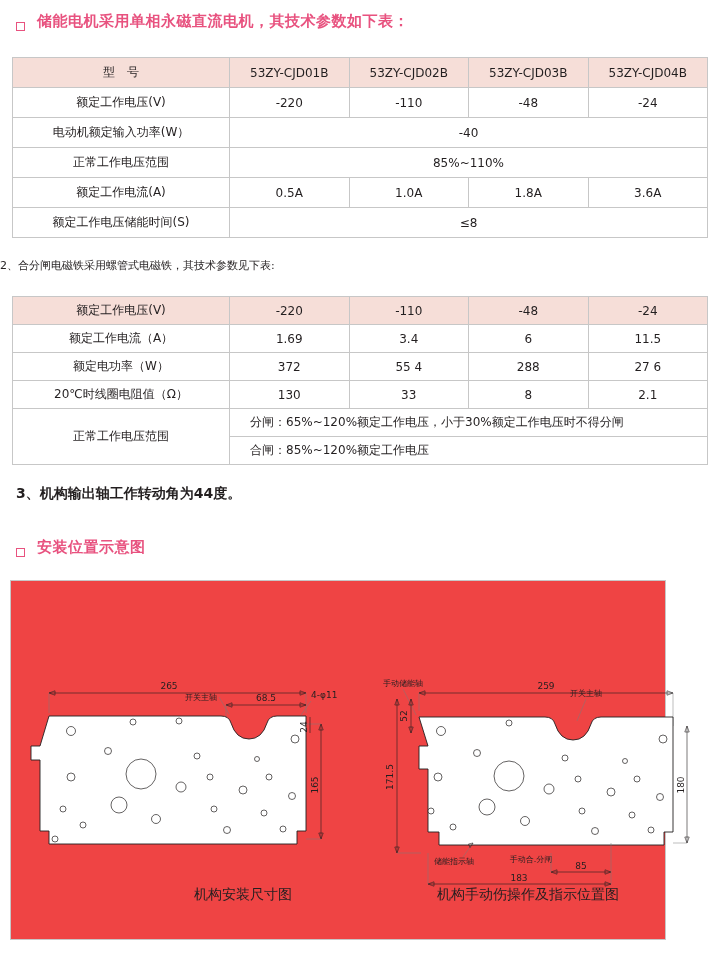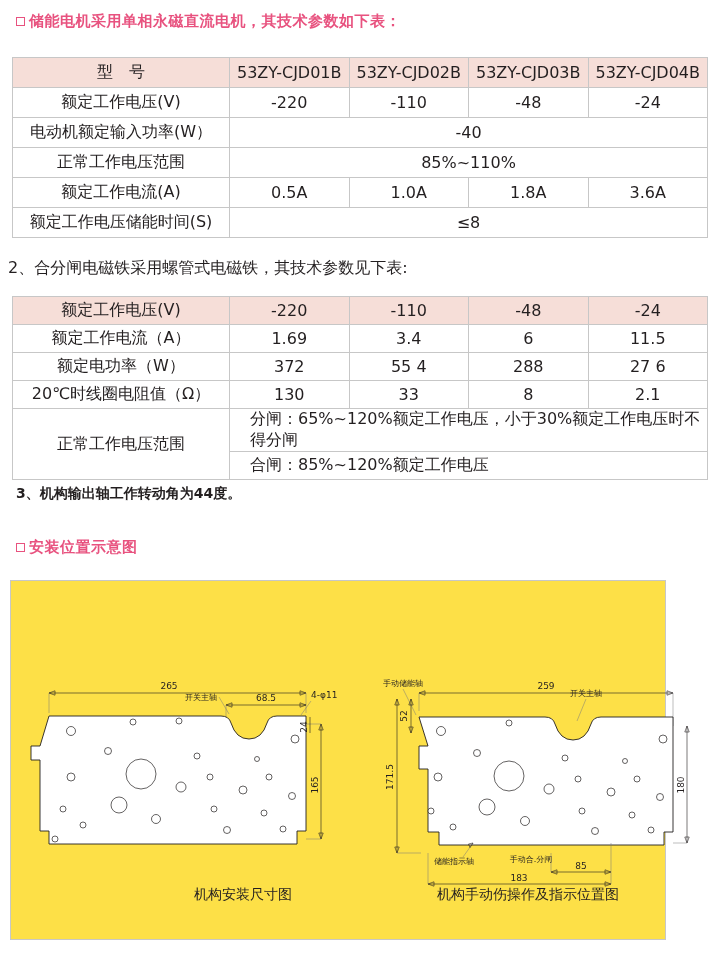--- a/index.html
+++ b/index.html
@@ -23,67 +23,67 @@
     padding: 0;
   }
 
   
   .heading {
     color: #e8527f;
     font-size: 15px;
     font-weight: bold;
     letter-spacing: 0.5px;
     display: flex;
-    align-items: center;
-    gap: 4px;
+    align-items: flex-end;
+    gap: 12px;
   }
   .heading .sq {
     display: inline-block;
     width: 9px;
     height: 9px;
     border: 1.4px solid #e8527f;
     box-sizing: border-box;
   }
   .h1-wrap { position: absolute; left: 16px; top: 12px; }
-  .h2-wrap { position: absolute; left: 8px; top: 258px; font-size: 16px; color: #231f20; font-weight: normal; }
+  .h2-wrap { position: absolute; left: 0; top: 258px; font-size: 11px; color: #231f20; font-weight: normal; }
   .h3-wrap { position: absolute; left: 16px; top: 485px; font-size: 14px; color: #231f20; font-weight: bold; }
   .h4-wrap { position: absolute; left: 16px; top: 538px; }
 
   
   table {
     border-collapse: collapse;
     table-layout: fixed;
   }
   table td, table th {
     border: 1px solid #c7c7c7;
     text-align: center;
     vertical-align: middle;
     font-weight: normal;
-    font-size: 16px;
+    font-size: 12px;
     color: #231f20;
     padding: 0;
   }
   .hdr td, .hdr th { background: #f6ded8; height: 28px; }
   .tbl1 { position: absolute; left: 12px; top: 57px; width: 696px; }
   .tbl1 td { height: 29px; }
   .tbl1 .lbl { width: 216px; }
   .tbl2 { position: absolute; left: 12px; top: 296px; width: 696px; }
   .tbl2 td { height: 27px; }
   .tbl2 .lbl { width: 216px; }
   .tbl2 .range-cell { text-align: left; padding-left: 20px; height: 27px; }
 
   
   .panel {
     position: absolute;
     left: 10px;
     top: 580px;
     width: 656px;
     height: 360px;
     border: 1px solid #c7c7c7;
-    background: #fde047;
+    background: #ef4444;
     box-sizing: border-box;
   }
   .cap {
     position: absolute;
     font-size: 14px;
     color: #231f20;
     margin-left: 44px;
   }
   .cap1 { left: 150px; top: 886px; }
   .cap2 { left: 393px; top: 886px; font-family: Liberation Serif, serif; }

